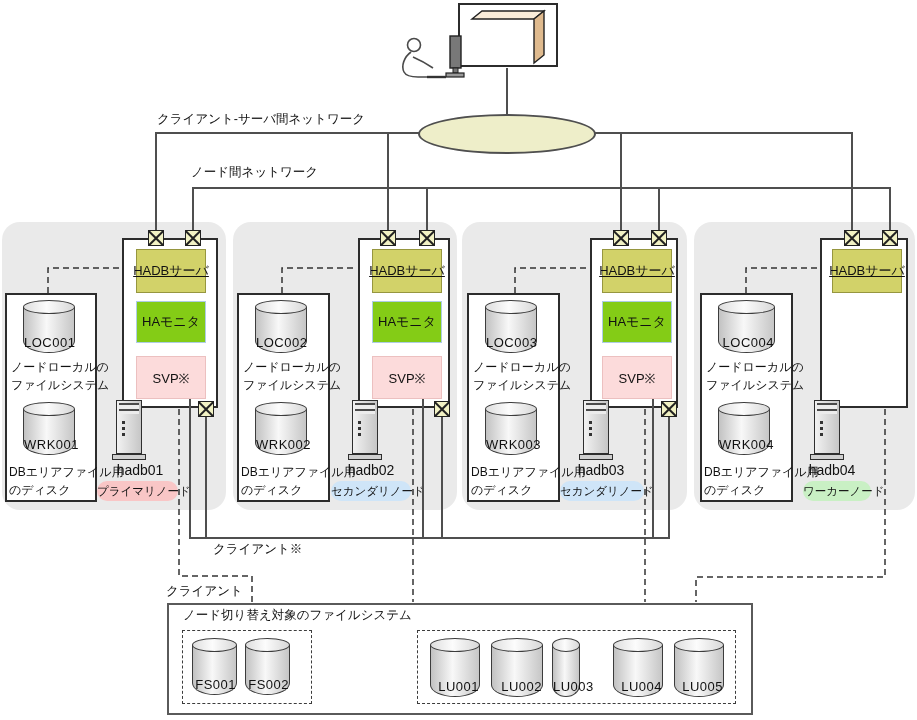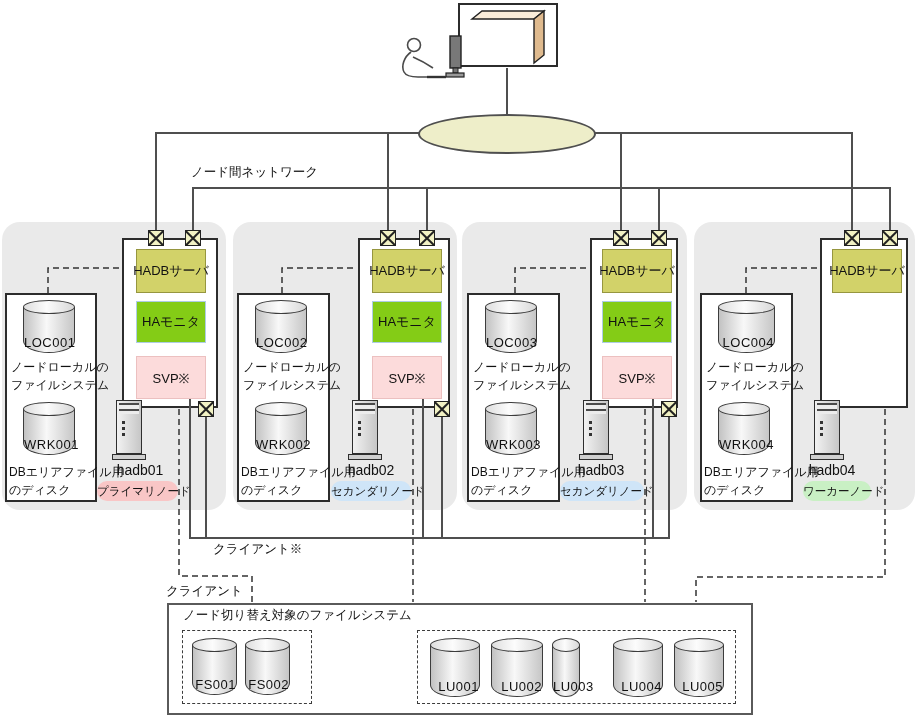--- a/index.html
+++ b/index.html
@@ -4,21 +4,21 @@
 <style>
   html,body{margin:0;padding:0;background:#fff;}
   .stage{position:relative;width:917px;height:720px;background:#fff;overflow:hidden;
          font-family:"Liberation Sans",sans-serif;color:#111;}
   .group{position:absolute;background:#eaeaea;border-radius:18px;}
   .wbox{position:absolute;background:#fff;border:2px solid #2c2c2c;box-sizing:border-box;}
   .storagebox{position:absolute;background:#fff;border:2.5px solid #5a5a5a;box-sizing:border-box;}
   .dashedbox{position:absolute;border:1.6px dashed #3c3c3c;box-sizing:border-box;}
   .comp{position:absolute;display:flex;align-items:center;justify-content:center;
         font-size:13px;white-space:nowrap;box-sizing:border-box;}
-  .comp-hadb{background:#d2d269;border:1px solid #96963f;}
+  .comp-hadb{background:#d2d269;border:1px solid #96963f;text-decoration:underline;}
   .comp-ha{background:#84cc16;border:1px solid #aecde4;}
   .comp-svp{background:#fcdbdb;border:1px solid #ecc0c0;}
   .port{position:absolute;width:16px;height:16px;background:#f2f2c4;border:1.6px solid #222;
         box-sizing:border-box;overflow:hidden;}
   .port::before,.port::after{content:"";position:absolute;left:50%;top:50%;width:24px;height:1.6px;
         background:#222;transform:translate(-50%,-50%) rotate(45deg);}
   .port::after{transform:translate(-50%,-50%) rotate(-45deg);}
   .cyl{position:absolute;border:1.4px solid #3c3c3c;border-top:none;box-sizing:border-box;
        background:linear-gradient(90deg,#c2c2c2,#f8f8f8 45%,#c6c6c6);
        border-radius:0 0 50% 50% / 0 0 12px 12px;}
@@ -219,16 +219,17 @@
   <div class="port" style="left:380px;top:230px"></div>
   <div class="port" style="left:419px;top:230px"></div>
   <div class="port" style="left:613px;top:230px"></div>
   <div class="port" style="left:651px;top:230px"></div>
   <div class="port" style="left:844px;top:230px"></div>
   <div class="port" style="left:882px;top:230px"></div>
   <div class="port" style="left:198px;top:401px"></div>
   <div class="port" style="left:434px;top:401px"></div>
   <div class="port" style="left:661px;top:401px"></div>
 
+  <div class="lbl" style="left:157px;top:111px">クライアント-サーバ間ネットワーク</div>
   <div class="lbl" style="left:191px;top:164px">ノード間ネットワーク</div>
   <div class="lbl" style="left:213px;top:541px">クライアント※</div>
 
 </div>
 
 </body></html>

